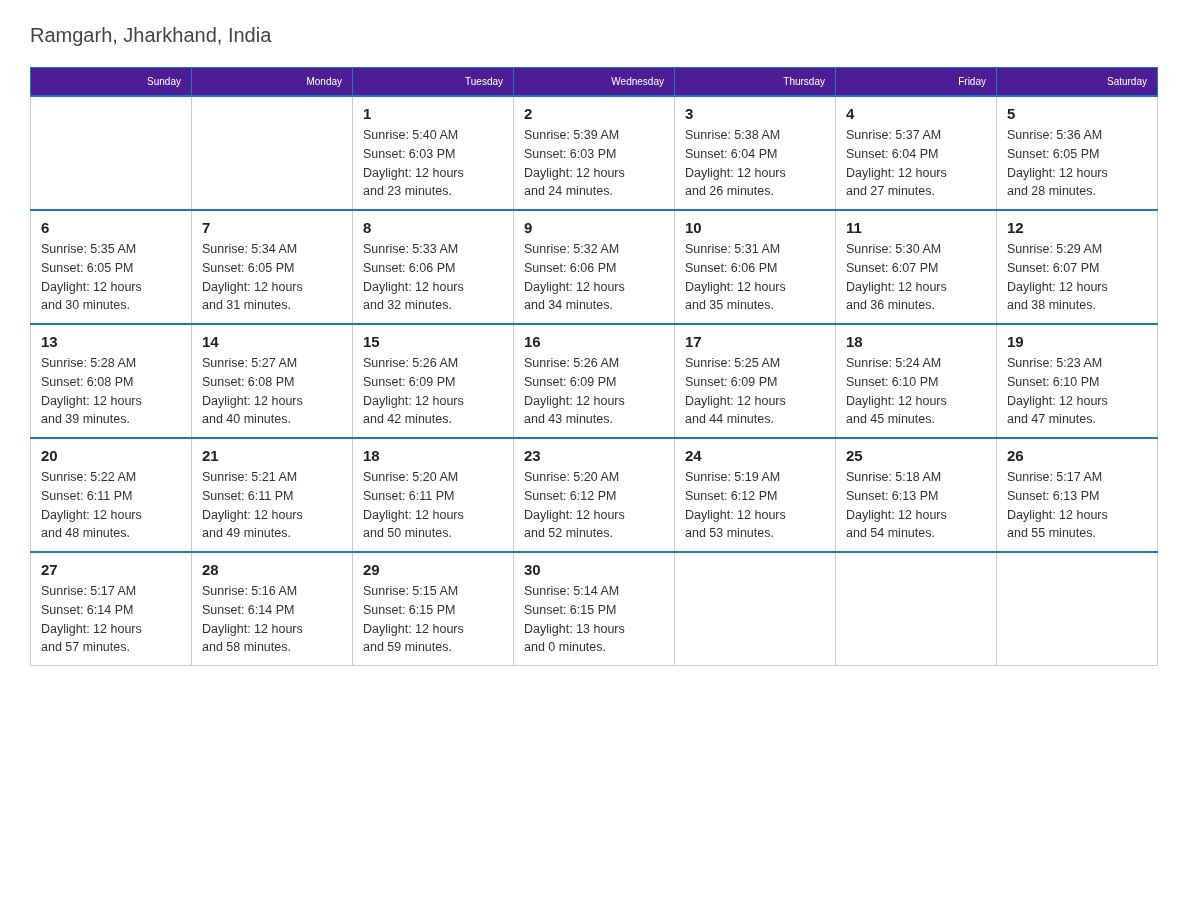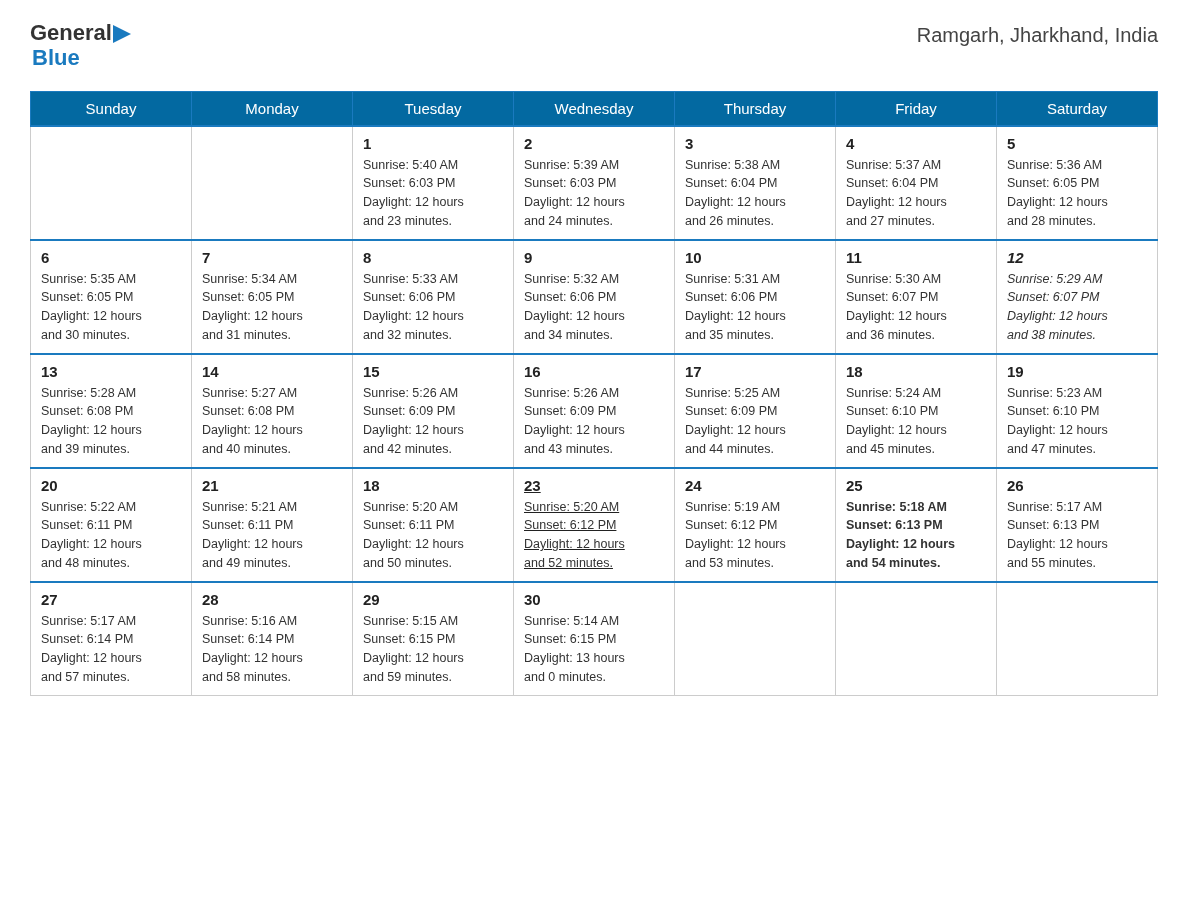--- a/index.html
+++ b/index.html
@@ -45,26 +45,26 @@
       font-size: 20px;
       color: #444;
       margin-top: 4px;
     }
     table {
       width: 100%;
       border-collapse: collapse;
       table-layout: fixed;
     }
     thead tr th {
-      background-color: #0369a1;
+      background-color: #4c1d95;
       color: #fff;
       padding: 8px 10px;
-      font-size: 15px;
+      font-size: 10px;
       font-weight: normal;
-      text-align: center;
+      text-align: right;
       border: 1px solid #1a7abf;
     }
     tbody tr td {
       vertical-align: top;
       padding: 8px 10px;
       border: 1px solid #ccc;
       font-size: 13px;
       color: #222;
       height: 110px;
     }
@@ -86,31 +86,20 @@
       line-height: 1.5;
     }
     .empty-cell {
       background: #fff;
     }
   </style>
 </head>
 <body>
 
 <div class="header">
-  <div class="logo">
-    <div style="display:flex;flex-direction:column;line-height:1.15;">
-      <div style="display:flex;align-items:center;">
-        <span class="logo-text">General</span>
-        <svg width="18" height="18" viewBox="0 0 18 18" style="margin-left:1px;margin-top:2px;">
-          <polygon points="0,0 18,9 0,18" fill="#1a7abf"></polygon>
-        </svg>
-      </div>
-      <span class="logo-line2">Blue</span>
-    </div>
-  </div>
   <div class="title-block">
     <div class="location-title">Ramgarh, Jharkhand, India</div>
   </div>
 </div>
 
 <table>
   <thead>
     <tr>
     <th>Sunday</th>
         <th>Monday</th>
@@ -197,21 +186,21 @@
 Daylight: 12 hours
 and 35 minutes.</div>
         </td>
         <td style="border-top: 2px solid rgb(26, 122, 191);">
           <div class="day-number">11</div>
           <div class="day-info" style="white-space: pre-line;">Sunrise: 5:30 AM
 Sunset: 6:07 PM
 Daylight: 12 hours
 and 36 minutes.</div>
         </td>
-        <td style="border-top: 2px solid rgb(26, 122, 191); font-style: italic;">
+        <td style="border-top: 2px solid rgb(26, 122, 191);">
           <div class="day-number">12</div>
           <div class="day-info" style="white-space: pre-line;">Sunrise: 5:29 AM
 Sunset: 6:07 PM
 Daylight: 12 hours
 and 38 minutes.</div>
         </td>
       </tr>
       <tr>
         <td style="border-top: 2px solid rgb(26, 122, 191);">
           <div class="day-number">13</div>
@@ -278,37 +267,37 @@
 Daylight: 12 hours
 and 49 minutes.</div>
         </td>
         <td style="border-top: 2px solid rgb(26, 122, 191);">
           <div class="day-number">18</div>
           <div class="day-info" style="white-space: pre-line;">Sunrise: 5:20 AM
 Sunset: 6:11 PM
 Daylight: 12 hours
 and 50 minutes.</div>
         </td>
-        <td style="border-top: 2px solid rgb(26, 122, 191); text-decoration: underline;">
+        <td style="border-top: 2px solid rgb(26, 122, 191);">
           <div class="day-number">23</div>
           <div class="day-info" style="white-space: pre-line;">Sunrise: 5:20 AM
 Sunset: 6:12 PM
 Daylight: 12 hours
 and 52 minutes.</div>
         </td>
         <td style="border-top: 2px solid rgb(26, 122, 191); border-radius: 15px;">
           <div class="day-number">24</div>
           <div class="day-info" style="white-space: pre-line;">Sunrise: 5:19 AM
 Sunset: 6:12 PM
 Daylight: 12 hours
 and 53 minutes.</div>
         </td>
         <td style="border-top: 2px solid rgb(26, 122, 191);">
           <div class="day-number">25</div>
-          <div class="day-info" style="white-space: pre-line; font-weight: bold;">Sunrise: 5:18 AM
+          <div class="day-info" style="white-space: pre-line;">Sunrise: 5:18 AM
 Sunset: 6:13 PM
 Daylight: 12 hours
 and 54 minutes.</div>
         </td>
         <td style="border-top: 2px solid rgb(26, 122, 191);">
           <div class="day-number">26</div>
           <div class="day-info" style="white-space: pre-line;">Sunrise: 5:17 AM
 Sunset: 6:13 PM
 Daylight: 12 hours
 and 55 minutes.</div>

